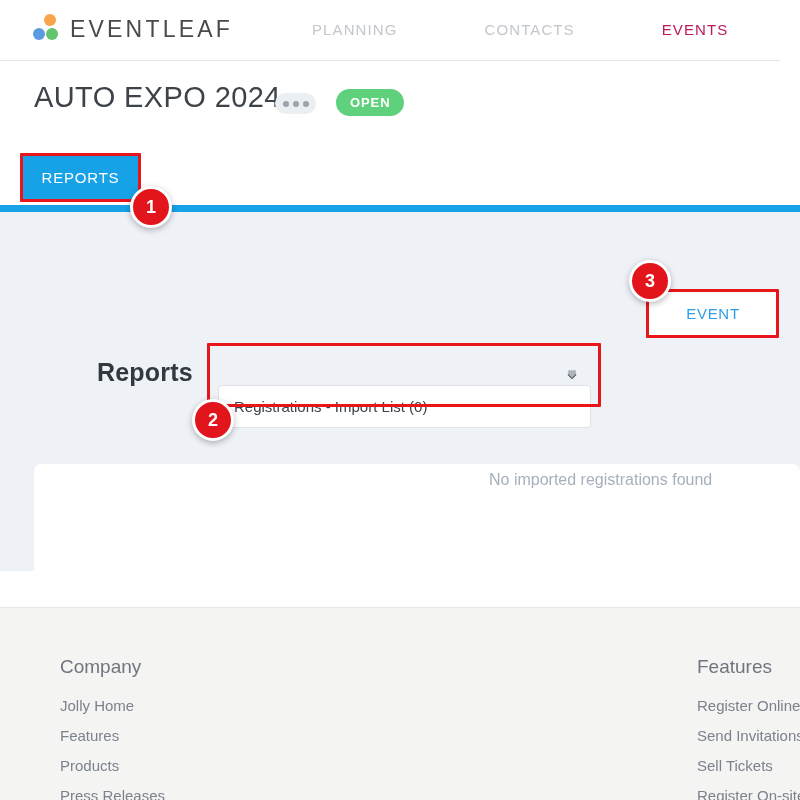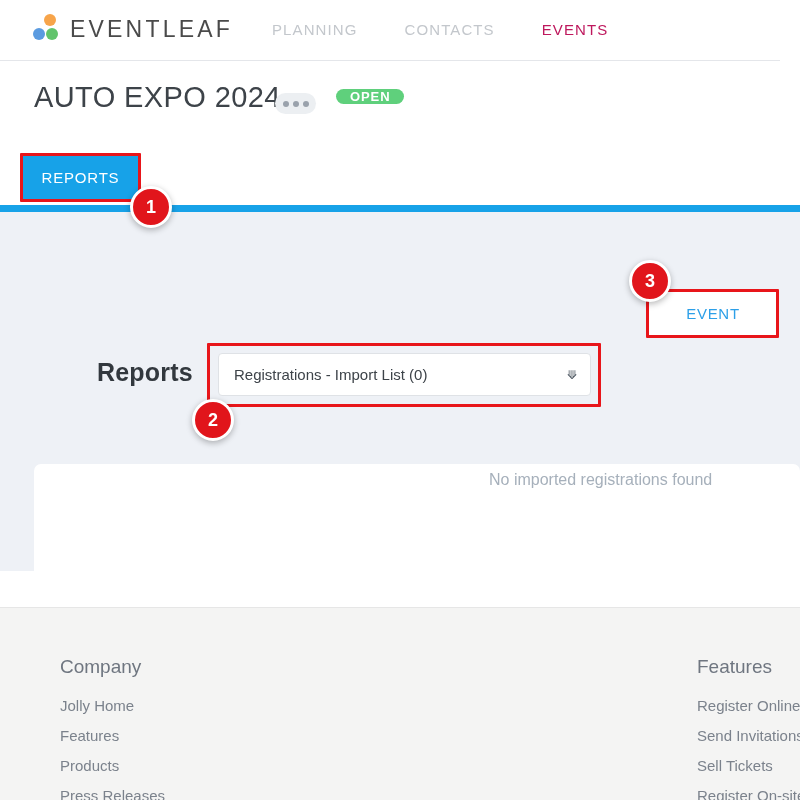--- a/index.html
+++ b/index.html
@@ -24,40 +24,40 @@
   .dot-orange { width: 12px; height: 12px; background: #f7a44a; left: 14px; top: 2px; }
   .dot-blue   { width: 12px; height: 12px; background: #5b9be0; left: 3px;  top: 16px; }
   .dot-green  { width: 12px; height: 12px; background: #62c46c; left: 16px; top: 16px; }
   .brand-name {
     margin-left: 6px; font-size: 23px; letter-spacing: 3.2px;
     color: #4a4a4a; font-weight: 400;
   }
   .nav-links { position: absolute; left: 272px; top: 21px; display: flex; }
   .nav-link {
     font-size: 15px; letter-spacing: 1.1px; color: #c3c7cc;
-    margin-right: 47px; cursor: pointer; white-space: nowrap;
+    margin-right: 47px; cursor: pointer; white-space: nowrap; margin-left: 40px;
   }
   .nav-link.active { color: #be185d; }
 
   
   .title-row { position: absolute; left: 0; top: 61px; width: 759px; height: 82px; background:#fff; }
   .event-title {
     position: absolute; left: 34px; top: 20px;
     font-size: 29px; color: #3d4349; font-weight: 400; letter-spacing: 0.4px;
     white-space: nowrap;
   }
   .dots-pill {
     position: absolute; left: 275px; top: 93px;
     width: 41px; height: 21px; border-radius: 11px; background: #eceff2;
     display: flex; align-items: center; justify-content: center; gap: 4px; cursor: pointer;
   }
   .dots-pill b { display:block; width: 6px; height: 6px; border-radius: 50%; background: #9aa2ac; }
   .open-badge {
     position: absolute; left: 336px; top: 89px;
-    height: 15px; padding: 0 14px; border-radius: 14px; background: #5fd07c;
+    height: 27px; padding: 0 14px; border-radius: 14px; background: #5fd07c;
     color: #fff; font-size: 13px; font-weight: bold; letter-spacing: 0.9px;
     display: flex; align-items: center; justify-content: center;
   }
 
   
   .tabbar { position: absolute; left: 0; top: 143px; width: 800px; height: 69px; background:#fff; }
   .tab {
     position: absolute; top: 12px; font-size: 15px; letter-spacing: 0.8px;
     color: #b9bec4; cursor: pointer; white-space: nowrap;
   }
@@ -92,21 +92,21 @@
     position: absolute; left: 97px; top: 358px;
     font-size: 25px; font-weight: bold; color: #32383e; letter-spacing: 0.2px;
   }
   .select-wrap {
     position: absolute; left: 218px; top: 353px; width: 373px; height: 43px;
   }
   .select-box {
     width: 100%; height: 100%; border: 1px solid #dfe2e6; border-radius: 4px;
     background: #ffffff; color: #3d4349; font-size: 15px;
     padding: 0 34px 0 15px; font-family: "Liberation Sans", sans-serif;
-    display: flex; align-items: center; cursor: pointer;
+    display: flex; align-items: center; cursor: pointer; margin-top: 32px;
   }
   .select-chevron {
     position: absolute; right: 14px; top: 50%; transform: translateY(-50%);
     pointer-events: none; color: #46505a; font-size: 12px; line-height: 1;
   }
   .empty-msg {
     position: absolute; left: 489px; top: 427px;
     font-size: 16px; color: #a6b0bb; white-space: nowrap; margin-top: 44px;
   }
 

